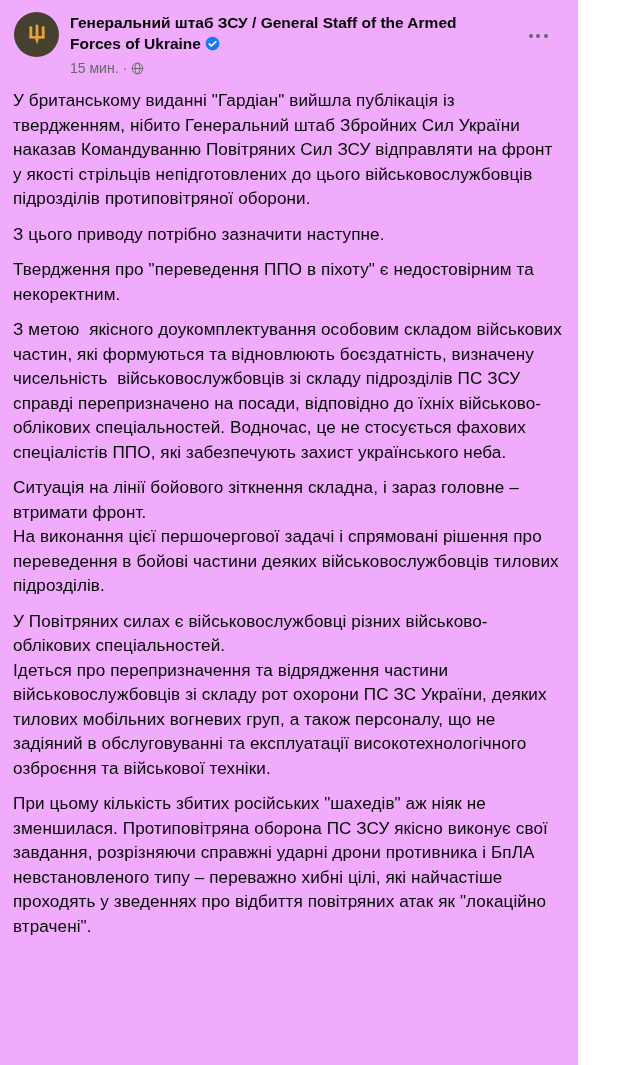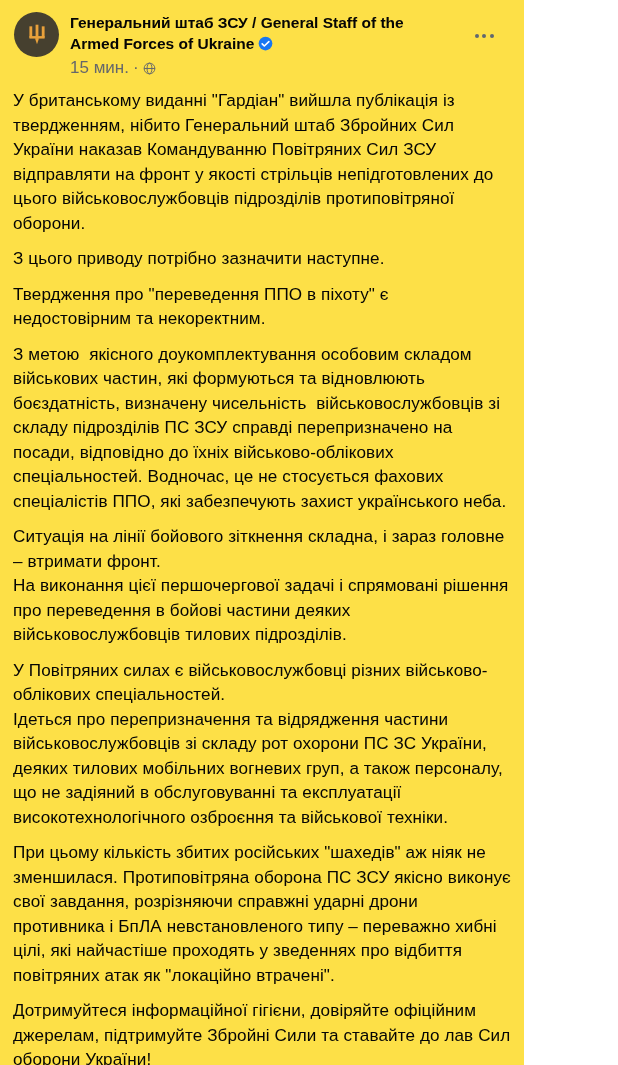--- a/index.html
+++ b/index.html
@@ -5,23 +5,23 @@
   html, body {
     margin: 0;
     padding: 0;
     width: 618px;
     height: 1065px;
     overflow: hidden;
     background: #ffffff;
     font-family: "Liberation Sans", "DejaVu Sans", sans-serif;
   }
   .post {
-    width: 524px;
+    width: 578px;
     height: 1065px;
-    background: #fde047;
+    background: #f0abfc;
     position: relative;
     box-sizing: border-box;
   }
   
   .post-header {
     display: flex;
     align-items: flex-start;
     padding: 12px 14px 10px 14px;
     position: relative;
   }
@@ -53,21 +53,21 @@
   .page-name .vbadge {
     display: inline-block;
     vertical-align: -2px;
     margin-left: 4px;
   }
   .meta-row {
     display: flex;
     align-items: center;
     gap: 4px;
     margin-top: 3px;
-    font-size: 17px;
+    font-size: 14px;
     color: #65676B;
     line-height: 18px;
   }
   .meta-row .ts { cursor: pointer; }
   .meta-row .sep { color: #65676B; }
   .meta-row svg { display: block; margin-top: 1px; }
   .more-btn {
     position: absolute;
     right: 22px;
     top: 24px;
@@ -154,16 +154,15 @@
   <div class="post-body">
     <p>У британському виданні "Гардіан" вийшла публікація із твердженням, нібито Генеральний штаб Збройних Сил України наказав Командуванню Повітряних Сил ЗСУ відправляти на фронт у якості стрільців непідготовлених до цього військовослужбовців підрозділів протиповітряної оборони.</p>
     <p>З цього приводу потрібно зазначити наступне.</p>
     <p>Твердження про "переведення ППО в піхоту" є недостовірним та некоректним.</p>
     <p>З метою  якісного доукомплектування особовим складом військових частин, які формуються та відновлюють боєздатність, визначену чисельність  військовослужбовців зі складу підрозділів ПС ЗСУ справді перепризначено на посади, відповідно до їхніх військово-облікових спеціальностей. Водночас, це не стосується фахових спеціалістів ППО, які забезпечують захист українського неба.</p>
     <p>Ситуація на лінії бойового зіткнення складна, і зараз головне – втримати фронт.
 На виконання цієї першочергової задачі і спрямовані рішення про переведення в бойові частини деяких військовослужбовців тилових підрозділів.</p>
     <p>У Повітряних силах є військовослужбовці різних військово-облікових спеціальностей.
 Ідеться про перепризначення та відрядження частини військовослужбовців зі складу рот охорони ПС ЗС України, деяких тилових мобільних вогневих груп, а також персоналу, що не задіяний в обслуговуванні та експлуатації високотехнологічного озброєння та військової техніки.</p>
     <p>При цьому кількість збитих російських "шахедів" аж ніяк не зменшилася. Протиповітряна оборона ПС ЗСУ якісно виконує свої завдання, розрізняючи справжні ударні дрони противника і БпЛА невстановленого типу – переважно хибні цілі, які найчастіше проходять у зведеннях про відбиття повітряних атак як "локаційно втрачені".</p>
-    <p>Дотримуйтеся інформаційної гігієни, довіряйте офіційним джерелам, підтримуйте Збройні Сили та ставайте до лав Сил оборони України!</p>
   </div>
 
 </div>
 
 </body></html>

